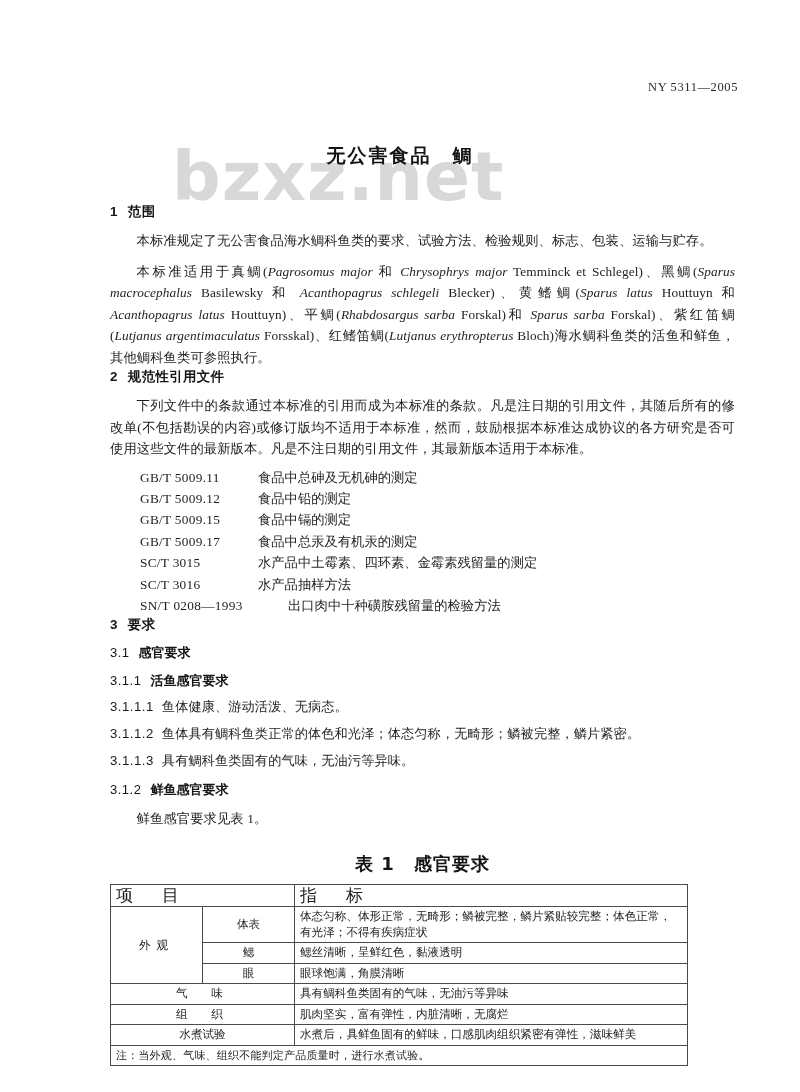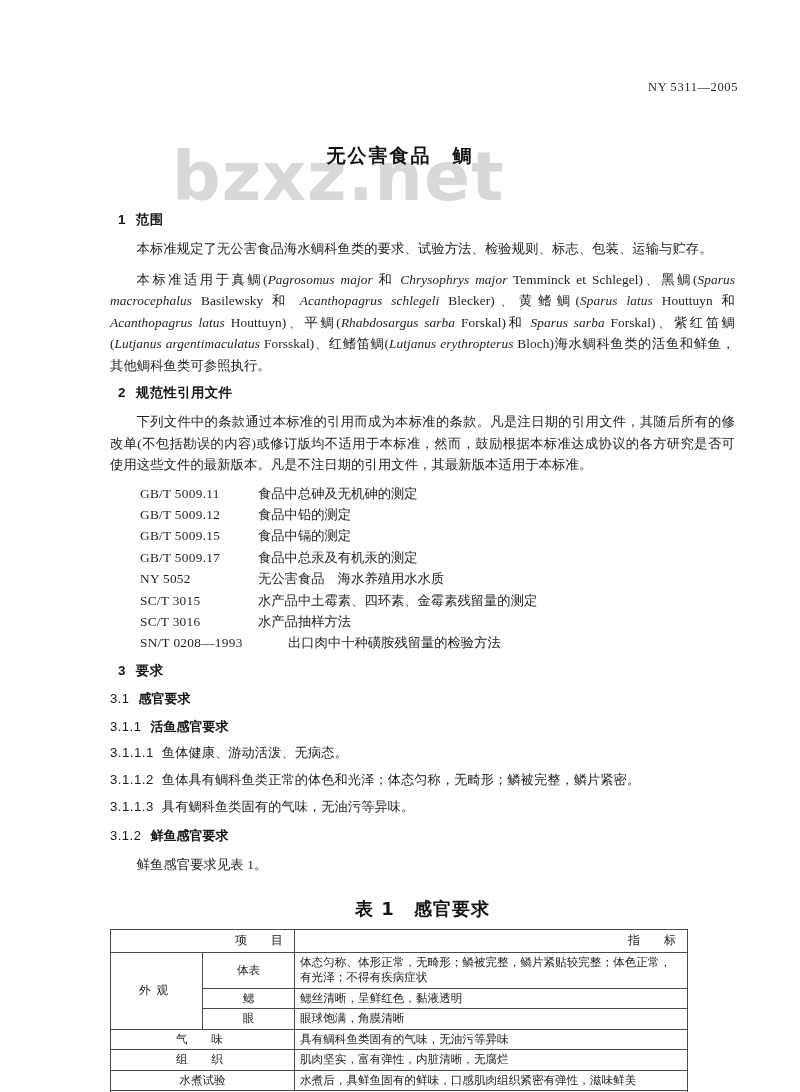--- a/index.html
+++ b/index.html
@@ -68,21 +68,21 @@
   }
 
   .body-area {
     position: absolute;
     left: 110px;
     top: 203px;
     width: 625px;
   }
 
   h2.sec {
-    margin: 8px;
+    margin: 0;
     font-family: "DejaVu Sans", sans-serif;
     font-weight: bold;
     font-size: 13.4px;
     letter-spacing: 0.4px;
     color: #161616;
   }
   h2.sec .num { font-weight: bold; margin-right: 10px; font-family: "Liberation Sans", sans-serif; }
 
   .sec-gap-top { margin-top: 17px; }
   .sec-gap-top-lg { margin-top: 20px; }
@@ -164,24 +164,24 @@
     table-layout: fixed;
   }
   table.sensory td, table.sensory th {
     border: 1px solid #4a4a4a;
     padding: 2px 5px;
     font-weight: normal;
     line-height: 15.5px;
     vertical-align: middle;
   }
   table.sensory th {
-    text-align: right;
+    text-align: left;
     letter-spacing: 6px;
     padding: 3px 5px;
-    font-size: 12px;
+    font-size: 17px;
   }
   td.c { text-align: center; }
   td.c.sp { letter-spacing: 6px; }
   td.note {
     font-size: 11px;
     letter-spacing: 0.2px;
     padding: 3px 6px;
   }
   .col-a { width: 92px; }
   .col-b { width: 92px; }
@@ -211,21 +211,20 @@
       <h2 class="sec sec-gap-top-lg">
         <span class="num">2</span><span>规范性引用文件</span>
       </h2>
       <p class="para">下列文件中的条款通过本标准的引用而成为本标准的条款。凡是注日期的引用文件，其随后所有的修改单(不包括勘误的内容)或修订版均不适用于本标准，然而，鼓励根据本标准达成协议的各方研究是否可使用这些文件的最新版本。凡是不注日期的引用文件，其最新版本适用于本标准。</p>
 
       <ul class="reflist">
         <li><span class="code">GB/T 5009.11</span><span>食品中总砷及无机砷的测定</span></li>
         <li><span class="code">GB/T 5009.12</span><span>食品中铅的测定</span></li>
         <li><span class="code">GB/T 5009.15</span><span>食品中镉的测定</span></li>
         <li><span class="code">GB/T 5009.17</span><span>食品中总汞及有机汞的测定</span></li>
-        <li><span class="code">NY 5052</span><span>无公害食品　海水养殖用水水质</span></li>
         <li><span class="code">SC/T 3015</span><span>水产品中土霉素、四环素、金霉素残留量的测定</span></li>
         <li><span class="code">SC/T 3016</span><span>水产品抽样方法</span></li>
         <li><span class="code wide">SN/T 0208—1993</span><span>出口肉中十种磺胺残留量的检验方法</span></li>
       </ul>
 
       <h2 class="sec sec-gap-top">
         <span class="num">3</span><span>要求</span>
       </h2>
 
       <div class="sub">

